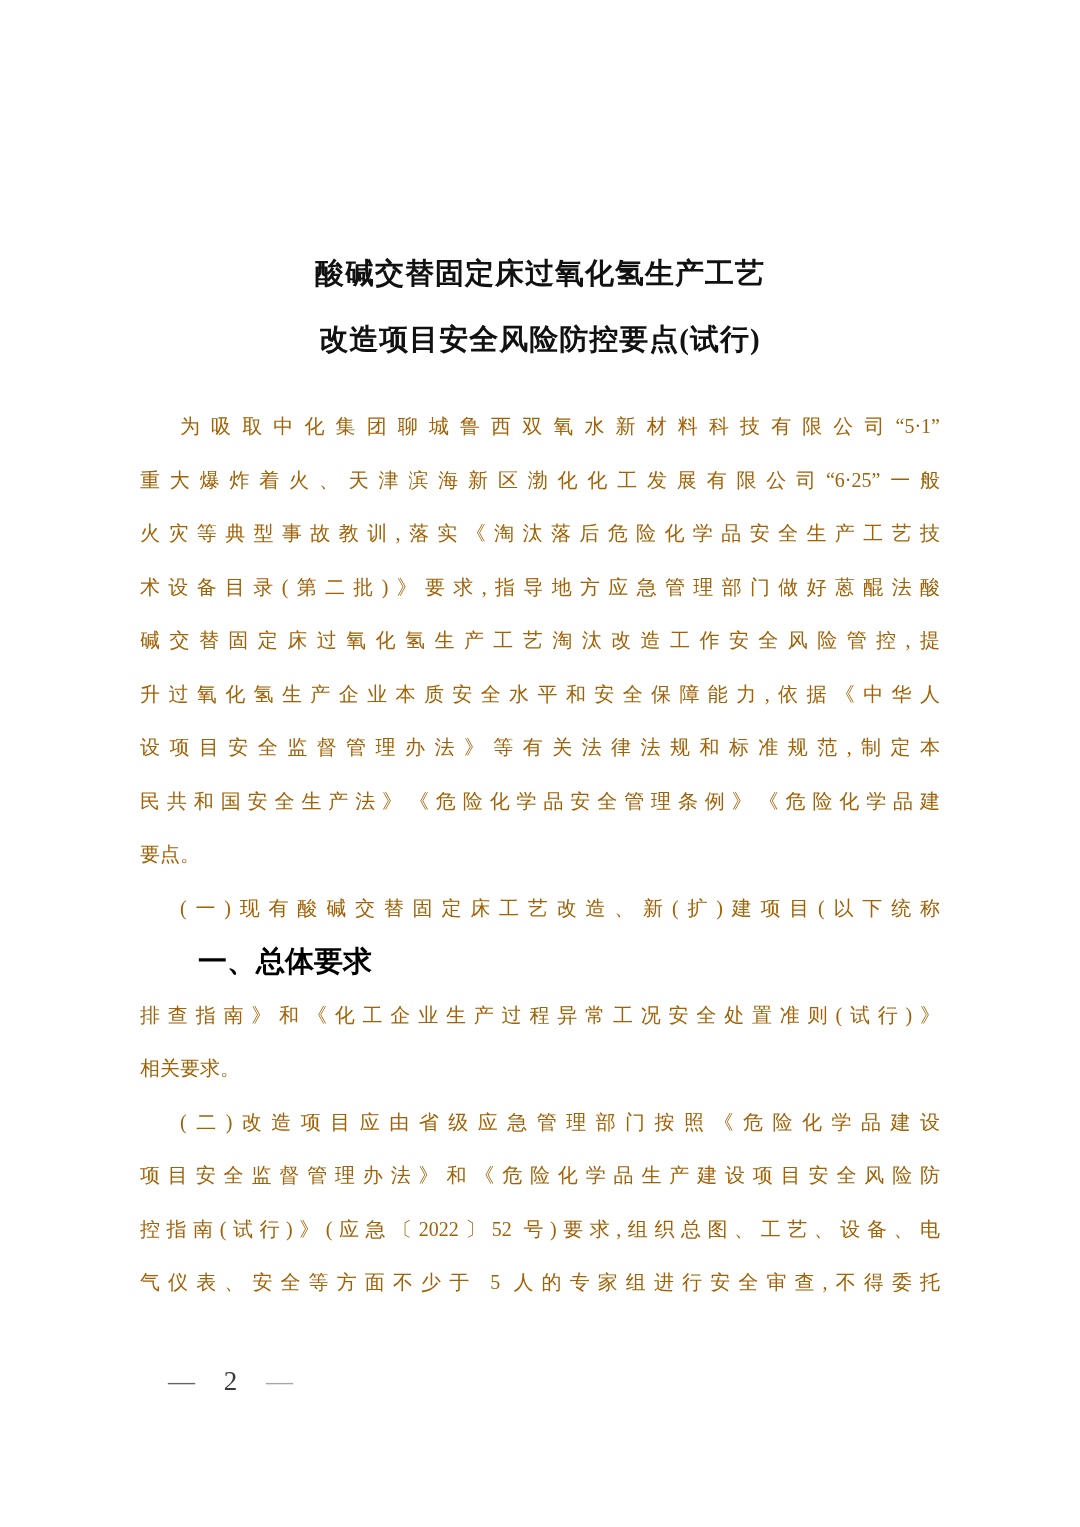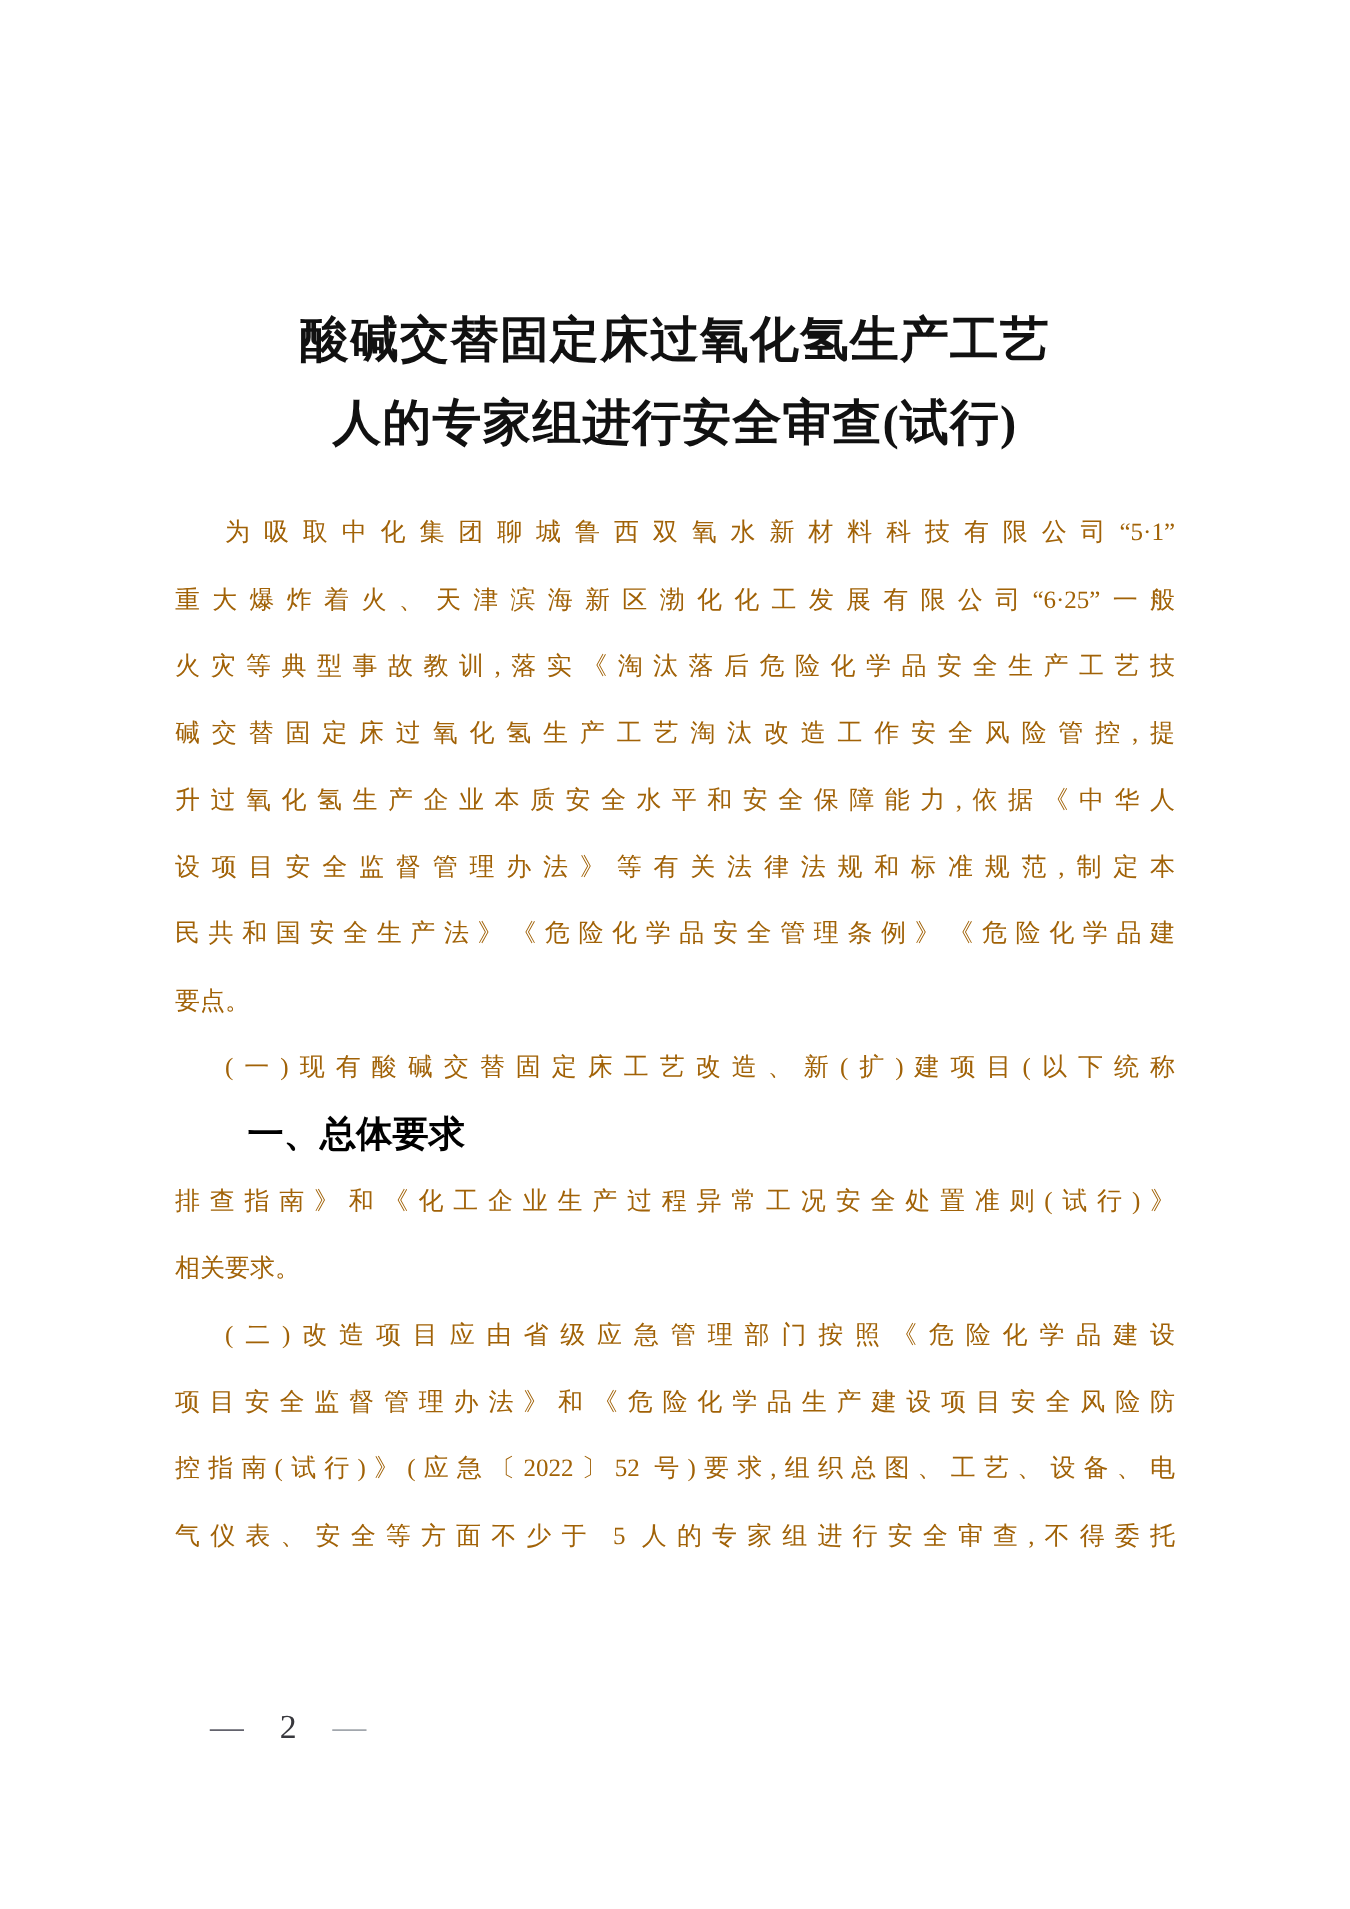--- a/index.html
+++ b/index.html
@@ -8,21 +8,21 @@
     background: #ffffff;
     font-family: "Liberation Serif", "DejaVu Serif", serif;
     color: #1b1b1b;
     position: relative;
     overflow: hidden;
   }
   .doc-title {
     position: absolute;
     top: 240px; left: 0; right: 0;
     text-align: center;
-    font-size: 39px;
+    font-size: 29px;
     font-weight: 700;
     line-height: 66px;
     letter-spacing: 1px;
     color: #111;
   }
   .content {
     position: absolute;
     top: 400px;
     left: 140px;
     width: 800px;
@@ -55,27 +55,28 @@
   }
   .footer .dash-l { color: #63636d; margin-right: 22px; }
   .footer .pnum  { color: #38383d; }
   .footer .dash-r { color: #a2a7ad; margin-left: 22px; }
 </style>
 </head>
 <body>
 
 <div class="doc-title">
   <div>酸碱交替固定床过氧化氢生产工艺</div>
-  <div>人的专家组进行安全审查(试行)</div>
+  <div>改造项目安全风险防控要点(试行)</div>
 </div>
 
 <div class="content">
     <div class="line body indent jl">为吸取中化集团聊城鲁西双氧水新材料科技有限公司“5·1”</div>
     <div class="line body jl">重大爆炸着火、天津滨海新区渤化化工发展有限公司“6·25”一般</div>
     <div class="line body jl">火灾等典型事故教训,落实《淘汰落后危险化学品安全生产工艺技</div>
+    <div class="line body jl">术设备目录(第二批)》要求,指导地方应急管理部门做好蒽醌法酸</div>
     <div class="line body jl">碱交替固定床过氧化氢生产工艺淘汰改造工作安全风险管控,提</div>
     <div class="line body jl">升过氧化氢生产企业本质安全水平和安全保障能力,依据《中华人</div>
     <div class="line body jl">设项目安全监督管理办法》等有关法律法规和标准规范,制定本</div>
     <div class="line body jl">民共和国安全生产法》《危险化学品安全管理条例》《危险化学品建</div>
     <div class="line body">要点。</div>
     <div class="line body indent jl">(一)现有酸碱交替固定床工艺改造、新(扩)建项目(以下统称</div>
     <div class="line heading indent">一、总体要求</div>
     <div class="line body jl">排查指南》和《化工企业生产过程异常工况安全处置准则(试行)》</div>
     <div class="line body">相关要求。</div>
     <div class="line body indent jl">(二)改造项目应由省级应急管理部门按照《危险化学品建设</div>

